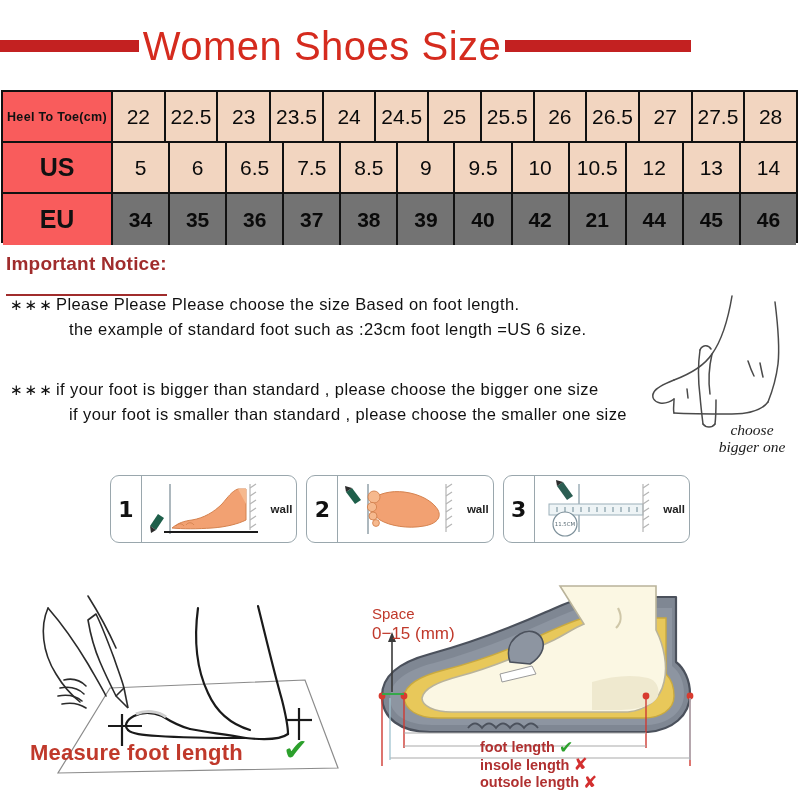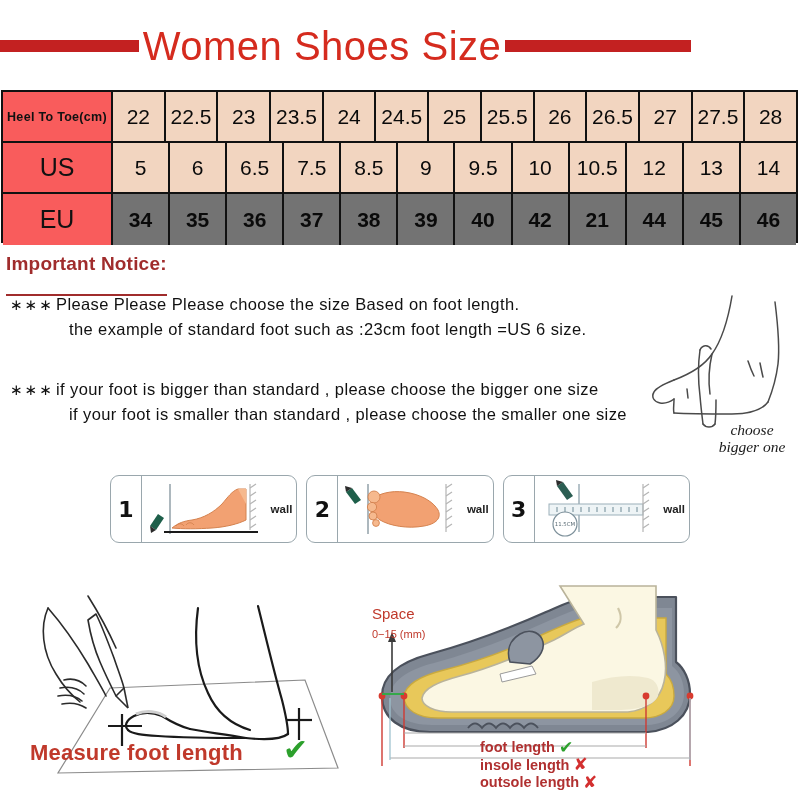--- a/index.html
+++ b/index.html
@@ -36,21 +36,21 @@
     flex:1 1 0;min-width:0;border-right:2px solid #111;box-sizing:border-box;
     display:flex;align-items:center;justify-content:center;
     font-size:21px;color:#0a0a0a;background:#f2d5c0;
     padding:2px 0;
   }
   .tcell:last-child{border-right:none;}
   .tcell.lbl{
     flex:0 0 110px;background:#f95c5c;font-weight:700;color:#111;
   }
   .tcell.lbl.small{font-size:12.5px;letter-spacing:.3px;}
-  .tcell.lbl.big{font-size:25px;font-weight:400;}
+  .tcell.lbl.big{font-size:25px;font-weight:700;}
   .row-eu .tcell:not(.lbl){background:#737373;font-weight:bold;}
 
   
   .notice-title{
     position:absolute;left:6px;top:253px;
     color:#a02c2c;font-size:19px;font-weight:700;
     border-bottom:2px solid #a02c2c;padding-bottom:19px;
     font-family:"Liberation Sans","DejaVu Sans",sans-serif;
     letter-spacing:.2px;
   }
@@ -105,21 +105,21 @@
     position:absolute;left:283px;top:735px;color:#2ca02c;font-size:30px;
     font-weight:700;line-height:30px;
   }
 
   
   .shoe-art{position:absolute;left:360px;top:570px;width:440px;height:230px;}
   .space-label{
     position:absolute;left:372px;top:604px;color:#c0392b;
     font-size:15px;line-height:20px;white-space:nowrap;
   }
-  .space-label .ln2{font-size:11px;text-align:right;}
+  .space-label .ln2{font-size:17px;text-align:right;}
   .shoe-labels{
     position:absolute;left:480px;top:739px;width:250px;
     color:#b03030;font-size:14.5px;font-weight:700;line-height:17.5px;
   }
   .shoe-labels div{white-space:nowrap;display:flex;align-items:center;}
   .mk{margin-left:4px;font-size:17px;line-height:14px;}
   .mk.ok{color:#2ca02c;}
   .mk.no{color:#d32f2f;}
 </style>
 </head>

